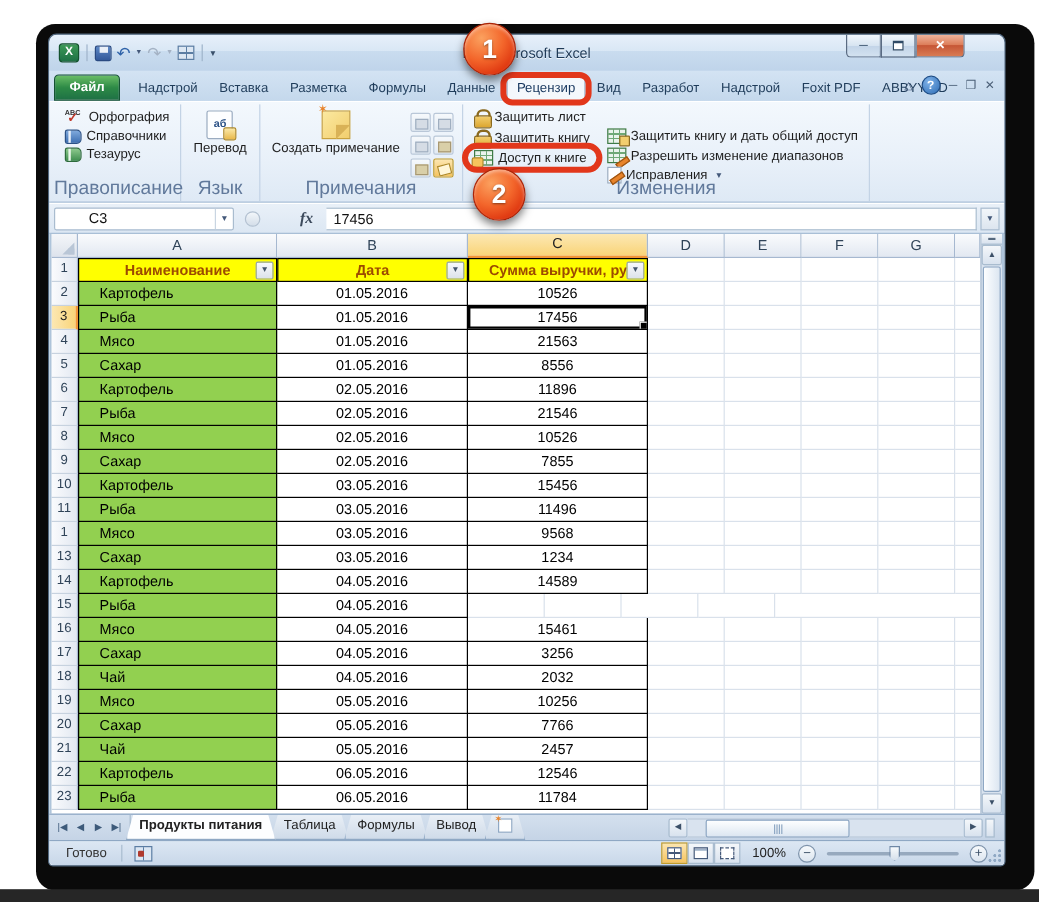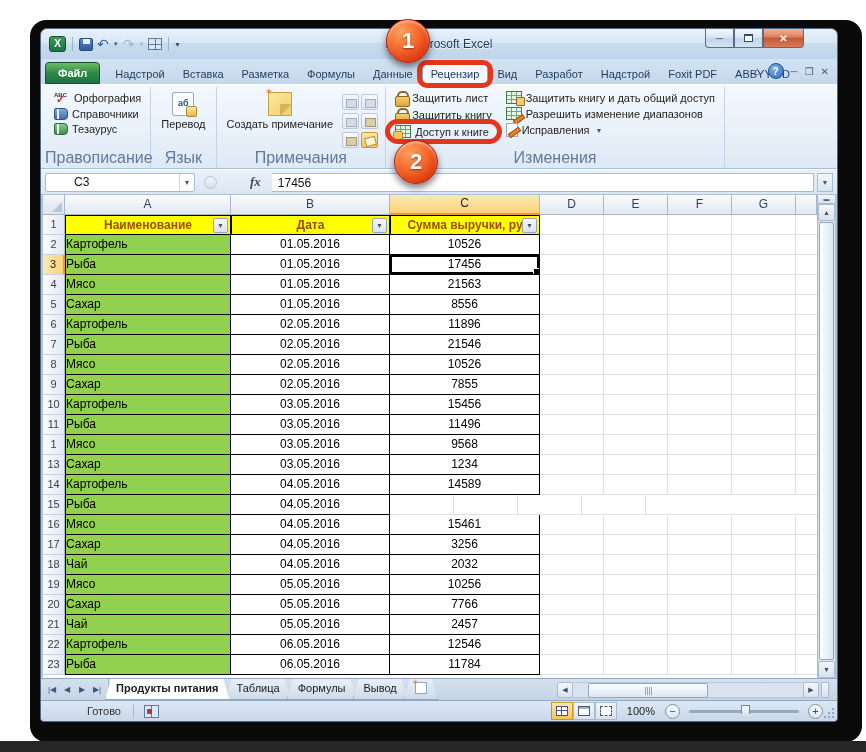--- a/index.html
+++ b/index.html
@@ -115,21 +115,21 @@
     font-size:12px; color:#2F4358; text-align:center; line-height:19px; }
   .colh.selc { background:linear-gradient(#FCE8B4,#F9D478); border-bottom:2px solid #F29536; line-height:17px; color:#222; }
   .colh.fill { flex:1; }
   .grow { height:20px; display:flex; flex:none; }
   .rowh { width:22px; flex:none; background:linear-gradient(90deg,#FAFBFD,#E2E8F1); border-right:1px solid #A6B8D0; border-bottom:1px solid #C7D2DF;
     font-size:11px; color:#2F4358; text-align:center; line-height:19px; }
   .rowh.selr { background:linear-gradient(90deg,#FCE8B4,#F9D478); border-right:2px solid #F29536; color:#222; }
   .cell { flex:none; font-size:12px; color:#000; line-height:19px; overflow:hidden; white-space:nowrap; position:relative; }
   .cell.tblb { border-right:1px solid #000; border-bottom:1px solid #000; }
   .cell.hdrY { background:#FFFF00; color:#9C4A00; font-weight:bold; text-align:center; border-top:1px solid #000; border-left:1px solid #000; }
-  .cell.nameG { background:#92D050; padding-left:0; border-left:1px solid #000; }
+  .cell.nameG { background:#92D050; padding-left:17px; border-left:1px solid #000; }
   .cell.cdat { text-align:center; }
   .cell.empty { border-right:1px solid #D9E1EB; border-bottom:1px solid #D9E1EB; }
   .cell.fill { flex:1; border-bottom:1px solid #D9E1EB; }
   .cell.selcell { box-shadow: inset 0 0 0 2px #000; z-index:3; }
   .cell.selcell::after { content:""; position:absolute; right:-1px; bottom:-1px; width:5px; height:5px; background:#000; border:1px solid #fff; }
   .flt { position:absolute; right:2px; top:2px; width:15px; height:15px; background:linear-gradient(#F8F9FB,#DCE2EA); border:1px solid #93A3B8;
     border-radius:2px; color:#44556B; font-size:7px; line-height:13px; text-align:center; font-weight:normal; }
 
   
   .vscroll { width:18px; flex:none; display:flex; flex-direction:column; background:#D9E3EF; border-left:1px solid #A9BCCF; }
@@ -151,21 +151,21 @@
   .hs-arrow { width:16px; height:16px; background:linear-gradient(#F4F7FA,#D8E2EE); border:1px solid #A9BCCF; border-radius:2px; font-size:7px; color:#3C5068; text-align:center; line-height:14px; }
   .hs-track { width:230px; height:16px; background:#D9E3EF; border-top:1px solid #B9C8D9; border-bottom:1px solid #B9C8D9; position:relative; }
   .hs-thumb { position:absolute; left:15px; top:0; width:120px; height:15px; background:linear-gradient(#FDFEFF,#DCE6F1); border:1px solid #8FA8C4; border-radius:2px;
     display:flex; align-items:center; justify-content:center; gap:1px; }
   .grip-line { width:1px; height:8px; background:#8FA8C4; }
   .tab-split { width:8px; height:16px; background:linear-gradient(#F4F7FA,#D8E2EE); border:1px solid #A9BCCF; margin-left:2px; }
 
   
   .statusbar { height:21px; flex:none; background:linear-gradient(#DCE7F3,#C8D7E9); border-top:1px solid #8FA8C4; display:flex; align-items:center;
     font-size:11px; color:#333; border-radius:0 0 4px 4px; }
-  .sb-mode { padding:0 12px 0 14px;margin-left:32px; }
+  .sb-mode { padding:0 12px 0 14px; }
   .sb-sep { width:1px; height:14px; background:#A9BCCF; }
   .sb-macro { width:15px; height:13px; margin:0 10px; border:1px solid #5B7DA3; background:
      linear-gradient(90deg, transparent 45%, #5B7DA3 45%, #5B7DA3 55%, transparent 55%), #DCE7F3; position:relative; }
   .sb-macro::after { content:""; position:absolute; left:2px; top:3px; width:5px; height:5px; background:#B03A2E; border-radius:1px; }
   .sb-right { margin-left:auto; display:flex; align-items:center; gap:6px; padding-right:14px; }
   .viewbtns { display:flex; }
   .vbtn { width:22px; height:18px; border:1px solid #A9BCCF; display:flex; align-items:center; justify-content:center; background:linear-gradient(#F4F7FA,#D8E2EE); }
   .vbtn.on { background:linear-gradient(#FCE6B1,#F6C35D); border-color:#C29B29; }
   .v-ico1 { width:12px; height:10px; border:1px solid #44597A; background:
      linear-gradient(90deg, transparent 45%, #44597A 45%, #44597A 55%, transparent 55%),
@@ -302,21 +302,21 @@
             <div class="sbtn">
               <span class="ico i-lock"></span>
               <span>Защитить книгу</span>
             </div>
             <div class="sbtn rel">
               <span class="ico i-grid hand"></span>
               <span>Доступ к книге</span>
               <div class="ring r2"></div>
             </div>
           </div>
-        <div class="vstack" style="margin-left:8px;">
+        <div class="vstack" style="margin-left:8px;justify-content:flex-end;">
             <div class="sbtn">
               <span class="ico i-grid lock"></span>
               <span>Защитить книгу и дать общий доступ</span>
             </div>
             <div class="sbtn">
               <span class="ico i-grid pen"></span>
               <span>Разрешить изменение диапазонов</span>
             </div>
             <div class="sbtn">
               <span class="ico i-page-pen"></span>

